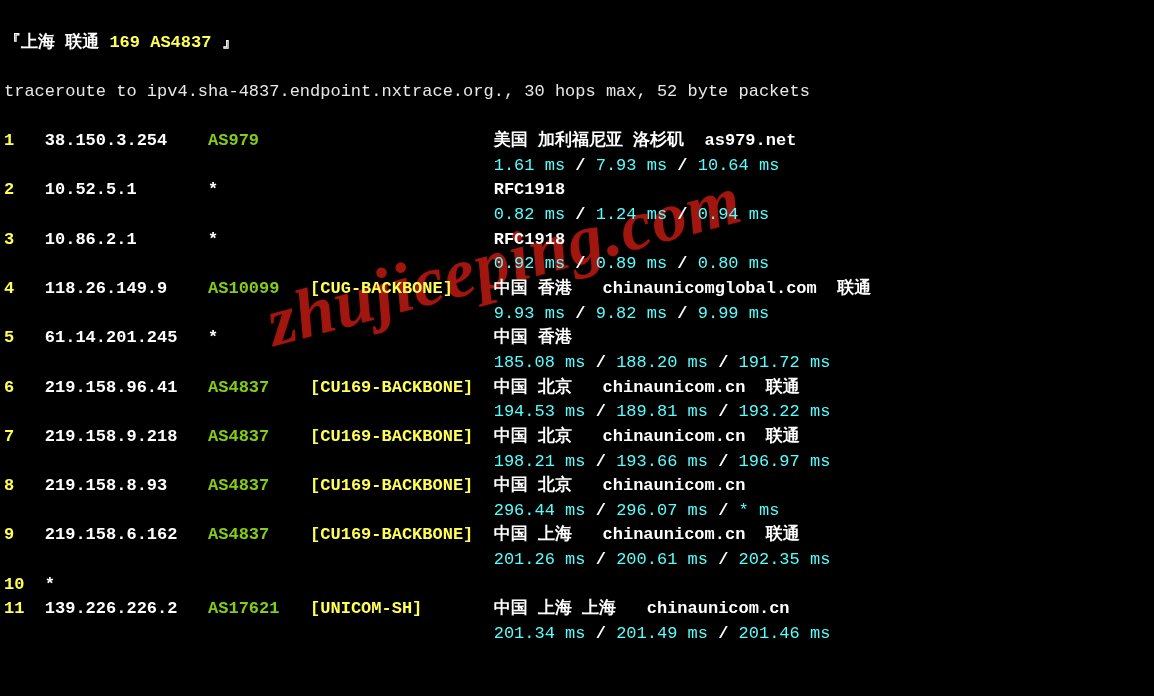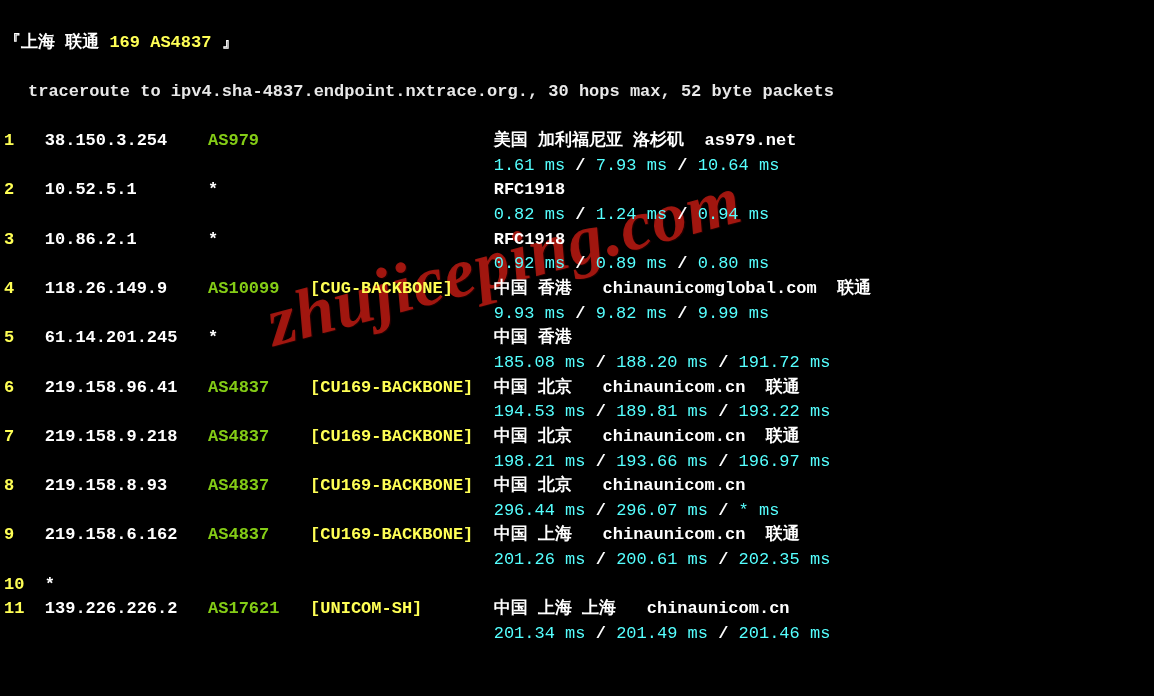--- a/index.html
+++ b/index.html
@@ -19,21 +19,21 @@
     padding: 6px 4px;
     white-space: pre;
     position: relative;
     z-index: 2;
   }
   .line {
     display: block;
     white-space: pre;
   }
   .white   { color: #ffffff; font-weight: bold; }
-  .wreg    { color: #e8e8e8; font-weight: bold; margin-left: 24px; }
+  .wreg    { color: #e8e8e8; font-weight: normal; }
   .yellow  { color: #ffff55; font-weight: bold; }
   .green   { color: #84cc16; font-weight: bold; }
   .cyan    { color: #55ffff; font-weight: normal; }
 
   .watermark {
     position: absolute;
     left: 260px;
     top: 210px;
     font-family: "Times New Roman", serif;
     font-style: italic;

